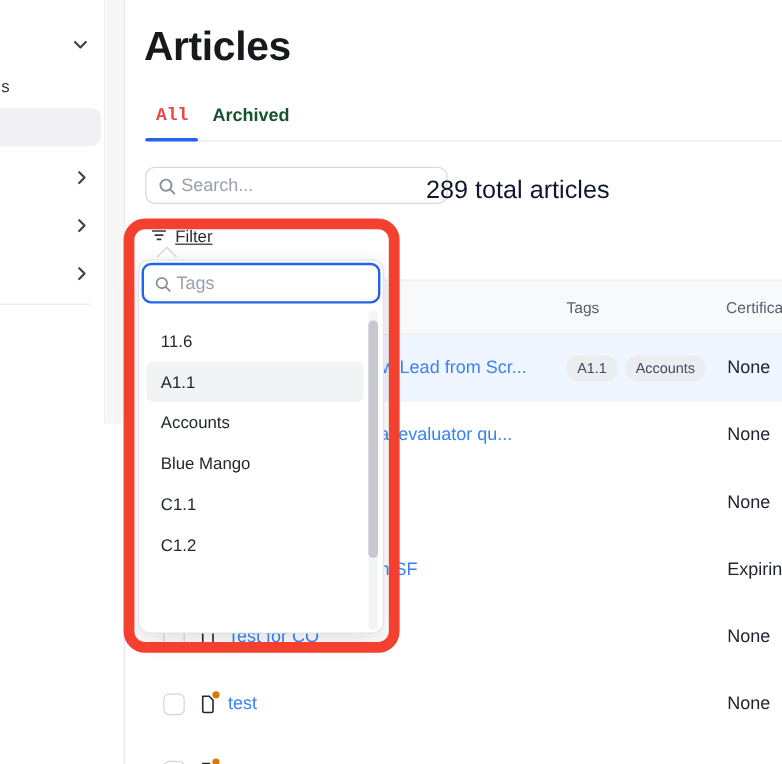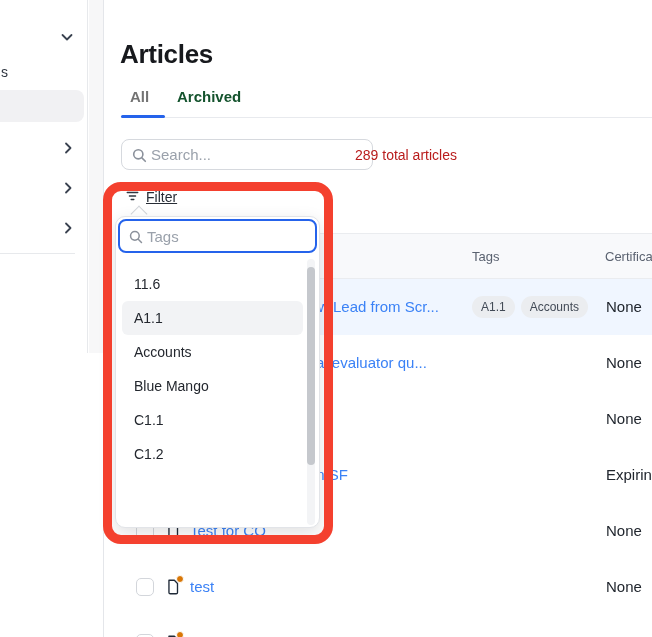--- a/index.html
+++ b/index.html
@@ -20,39 +20,39 @@
                  background:none; border:none; cursor:pointer; }
   .sb-frag { position:absolute; left:1px; top:64px; font-size:14px; color:#2f3640; }
   .sb-selected { position:absolute; left:-12px; top:90px; width:96px; height:32px;
                  background:#f1f1f3; border-radius:8px; border:none; cursor:pointer; }
   .sb-exp { position:absolute; left:59px; width:18px; height:18px;
             background:none; border:none; cursor:pointer; }
   .sb-exp.e1{ top:139px } .sb-exp.e2{ top:179px } .sb-exp.e3{ top:219px }
   .sb-div { position:absolute; left:0; top:253px; width:75px; height:1px; background:#e7e9ec; }
 
   
-  .page-title { position:absolute; left:120px; top:20px; font-size:26px;
-                font-weight:700; letter-spacing:-0.3px; color:#17191d;margin-top:19px; }
+  .page-title { position:absolute; left:120px; top:20px; font-size:34px;
+                font-weight:700; letter-spacing:-0.3px; color:#17191d; }
   .tabs-baseline { position:absolute; left:121px; top:117px; width:531px; height:1px; background:#e8eaee; }
   .tab { position:absolute; top:88px; background:none; border:none; cursor:pointer;
          font-family:inherit; font-size:15px; }
-  .tab-all { left:130px; font-weight:700; color:#737373; }
+  .tab-all { left:130px; font-weight:700; color:#ef4444;font-family:Liberation Mono, monospace; }
   .tab-archived { left:177px; font-weight:700; color:#14532d; }
   .tab-underline { position:absolute; left:121px; top:115px; width:44px; height:3px;
                    background:#2563eb; border-radius:2px; }
 
   
   .search-box { position:absolute; left:121px; top:139px; width:252px; height:31px;
                 border:1px solid #d6d9de; border-radius:8px; background:#fff; }
   .search-box svg { position:absolute; left:9px; top:7px; }
   .search-box input { position:absolute; left:0; top:0; width:100%; height:100%;
                 border:none; outline:none; background:transparent; border-radius:8px;
                 padding-left:29px; font-family:inherit; font-size:15px; color:#262c35; }
   .search-box input::placeholder { color:#9aa1ab; }
-  .total-count { position:absolute; left:355px; top:147px; font-size:14px; color:#b91c1c; }
+  .total-count { position:absolute; left:355px; top:147px; font-size:21px; color:#0f172a; }
 
   .filter-btn { position:absolute; left:125px; top:189px; display:flex; 
                 gap:6px; background:none; border:none; cursor:pointer; z-index:4;
                 font-family:inherit; font-size:14px; color:#262c35;text-decoration:underline; }
 
   
   .caret { position:absolute; left:133px; top:208px; width:12px; height:12px; background:#fff;
            transform:rotate(45deg); border-top:1px solid #d2d5da; border-left:1px solid #d2d5da;
            z-index:11; }
   .popover { position:absolute; left:115px; top:216px; width:205px; height:312px;

